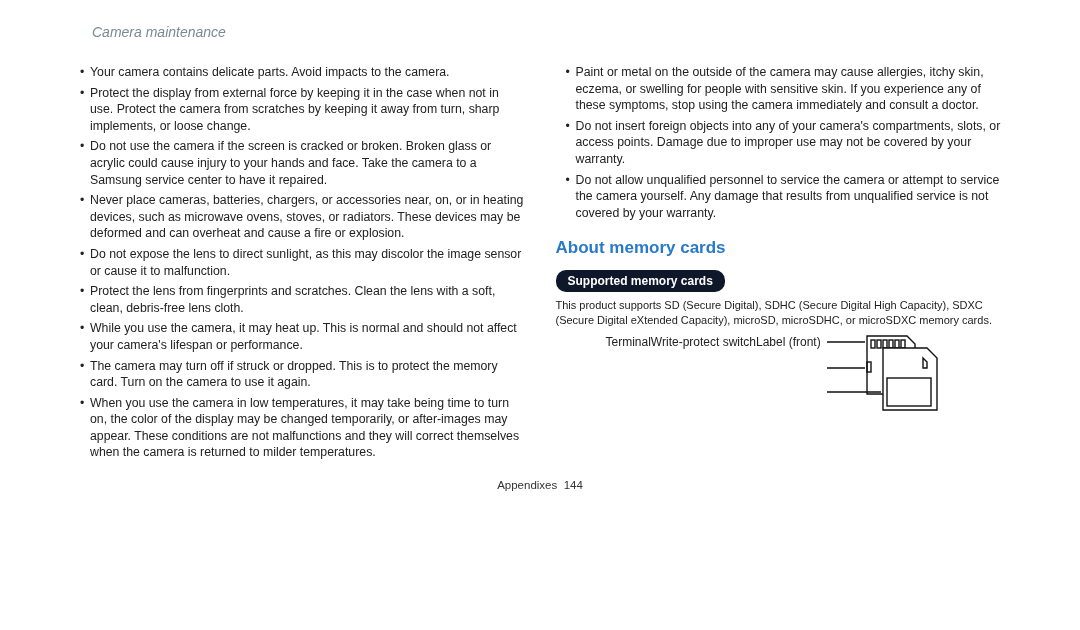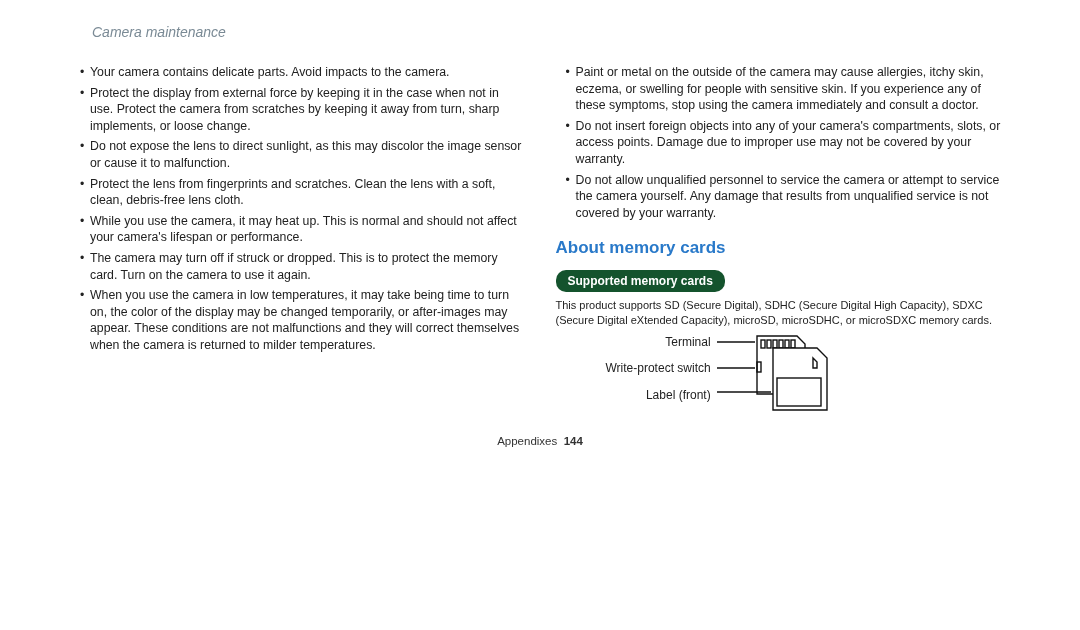--- a/index.html
+++ b/index.html
@@ -5,40 +5,42 @@
   * { box-sizing: border-box; margin: 0; padding: 0; }
   html, body { width: 1080px; height: 630px; background: #fff; font-family: "Segoe UI", "Helvetica Neue", Arial, sans-serif; color: #222; }
   .page { padding: 24px 70px 0 70px; }
   .header { color: #7a8a95; font-style: italic; font-size: 14px; margin-bottom: 24px; margin-left: 22px; }
   .cols { display: flex; gap: 31px; }
   .col { flex: 1; font-size: 12.3px; line-height: 1.35; }
   ul { list-style: none; padding-left: 10px; }
   li { position: relative; padding-left: 10px; margin-bottom: 4px; }
   li::before { content: "•"; position: absolute; left: 0; top: 0; }
   .section-title { color: #2979c9; font-weight: 600; font-size: 17px; margin-top: 16px; margin-bottom: 10px; }
-  .pill { display: inline-block; background: #14532d; color: #fff; font-size: 12px; font-weight: 600; padding: 3px 12px; border-radius: 10px; margin-bottom: 6px; }
+  .pill { display: inline-block; background: #0f172a; color: #fff; font-size: 12px; font-weight: 600; padding: 3px 12px; border-radius: 10px; margin-bottom: 6px; }
   .para { font-size: 11px; line-height: 1.35; margin-bottom: 6px; }
   .diagram-row { display: flex; align-items: flex-start; margin-top: 4px; margin-bottom: 8px; padding-left: 50px; }
-  .diag-labels { display: flex; flex-direction: column; align-items: flex-end; font-size: 12px; padding-right: 6px; }
+  .diag-labels { display: flex; font-size: 12px; padding-right: 6px; }
   .diag-labels > div { margin-bottom: 10px; }
   .footer { text-align: center; font-size: 11.5px; margin-top: 14px; color: #333; }
-  .footer .pg { font-weight: 700; }
+  .footer .pg { font-weight: 400; }
 </style>
 </head>
 <body>
 
 <div class="page">
   <div class="header">Camera maintenance</div>
 
   <div class="cols">
 
     <div class="col">
       <ul>
         <li>Your camera contains delicate parts. Avoid impacts to the camera.</li>
         <li>Protect the display from external force by keeping it in the case when not in use. Protect the camera from scratches by keeping it away from turn, sharp implements, or loose change.</li>
+        <li>Do not use the camera if the screen is cracked or broken. Broken glass or acrylic could cause injury to your hands and face. Take the camera to a Samsung service center to have it repaired.</li>
+        <li>Never place cameras, batteries, chargers, or accessories near, on, or in heating devices, such as microwave ovens, stoves, or radiators. These devices may be deformed and can overheat and cause a fire or explosion.</li>
         <li>Do not expose the lens to direct sunlight, as this may discolor the image sensor or cause it to malfunction.</li>
         <li>Protect the lens from fingerprints and scratches. Clean the lens with a soft, clean, debris-free lens cloth.</li>
         <li>While you use the camera, it may heat up. This is normal and should not affect your camera's lifespan or performance.</li>
         <li>The camera may turn off if struck or dropped. This is to protect the memory card. Turn on the camera to use it again.</li>
         <li>When you use the camera in low temperatures, it may take being time to turn on, the color of the display may be changed temporarily, or after-images may appear. These conditions are not malfunctions and they will correct themselves when the camera is returned to milder temperatures.</li>
       </ul>
     </div>
 
     <div class="col">
       <ul>

